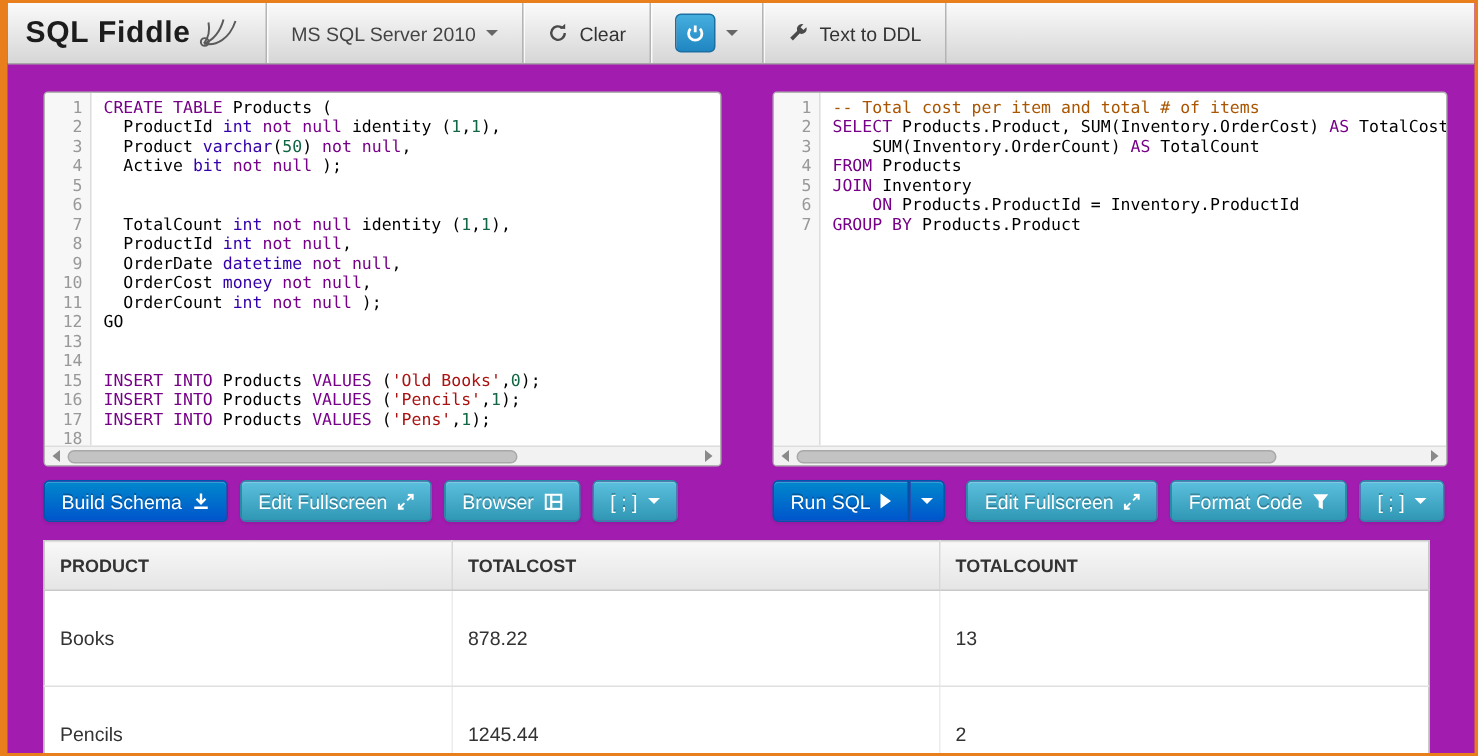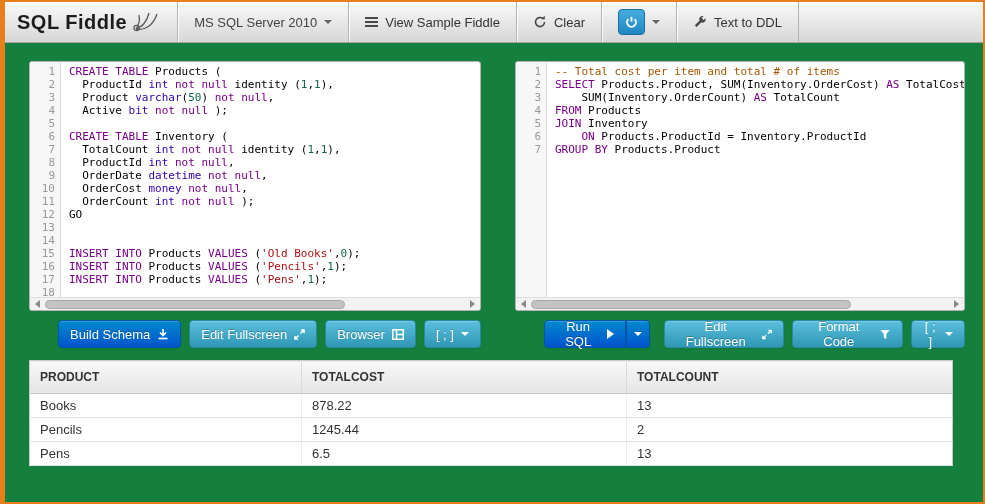--- a/index.html
+++ b/index.html
@@ -1,19 +1,19 @@
 <!DOCTYPE html>
 <html><head>
 <meta charset="utf-8">
 <style>
   * { box-sizing: border-box; margin: 0; padding: 0; }
   body { background: #fff; font-family: "Liberation Sans", sans-serif; }
 
   .page {
-    width: 985px; height: 504px; overflow: hidden; background: #15803d;
+    width: 985px; height: 504px; overflow: hidden; background: #a21caf;
     border: 2px solid #e87f1c; border-left-width: 5px;
   }
 
   
   .header {
     height: 41px; display: flex; align-items: stretch;
     background: linear-gradient(#fafafa, #d6d6d6);
     border-bottom: 1px solid #a6a6a6;
   }
   .logo {
@@ -71,21 +71,21 @@
   .hs-btn { width: 15px; height: 12px; display: flex; align-items: center; justify-content: center; cursor: pointer; }
   .tri-left  { width:0;height:0;border-top:4px solid transparent;border-bottom:4px solid transparent;border-right:5px solid #8a8a8a; }
   .tri-right { width:0;height:0;border-top:4px solid transparent;border-bottom:4px solid transparent;border-left:5px solid #8a8a8a; }
   .hs-thumb { height: 9px; border-radius: 5px; background: #c3c3c3; border: 1px solid #a8a8a8; cursor: pointer; }
   .thumb-left  { width: 300px; }
   .thumb-right { width: 320px; }
 
   
   .btn-row { display: flex; gap: 34px; margin: 9px 18px 0 24px; }
   .btn-col { display: flex; gap: 8px; align-items: center; }
-  .col-left { flex: 0 0 452px; margin-left: 29px; }
+  .col-left { flex: 0 0 452px; }
   .btn {
     display: inline-flex; align-items: center; gap: 7px; height: 28px;
     padding: 0 11px; border-radius: 4px; font-size: 13px; color: #fff;
     text-shadow: 0 -1px 0 rgba(0,0,0,.25); cursor: pointer;
     box-shadow: inset 0 1px 0 rgba(255,255,255,.2), 0 1px 2px rgba(0,0,0,.08);
     font-family: "Liberation Sans", sans-serif;
   }
   .btn.primary { background: linear-gradient(#0088cc, #0055cc); border: 1px solid #0055aa; }
   .btn.info    { background: linear-gradient(#5bc0de, #2f96b4); border: 1px solid #2a89a5; }
   .btn-split { display: inline-flex; margin-right: 6px; }
@@ -96,21 +96,21 @@
   
   .results {
     border-collapse: collapse; margin: 12px 30px 0 24px; width: 924px;
     font-size: 13px; color: #333; border: 1px solid #c9c9c9; background: #fff;
   }
   .results th {
     background: linear-gradient(#f8f8f8, #e5e5e5);
     font-size: 12px; font-weight: bold; text-align: left; color: #333;
     padding: 9px 10px; border-bottom: 1px solid #c9c9c9; border-right: 1px solid #d8d8d8;
   }
-  .results td { padding: 4px 10px; border-bottom: 1px solid #e0e0e0; border-right: 1px solid #ececec; }
+  .results td { padding: 24px 10px; border-bottom: 1px solid #e0e0e0; border-right: 1px solid #ececec; }
   .results th:last-child, .results td:last-child { border-right: none; }
 
   .icn { display: inline-block; }
 </style>
 </head>
 <body>
 
 <div class="page">
 
   <header class="header">
@@ -124,30 +124,20 @@
           <circle cx="5.5" cy="18" r="2.6"></circle>
         </g>
       </svg>
     </div>
 
     <div class="hgroup">
       <span style="color:#444;">MS SQL Server 2010</span>
       <span class="caret-down caret-gray"></span>
     </div>
 
-    <div class="hgroup">
-      <svg class="icn" width="13" height="12" viewBox="0 0 13 12">
-        <g fill="#4a4a4a">
-          <rect x="0" y="1" width="13" height="2"></rect>
-          <rect x="0" y="5" width="13" height="2"></rect>
-          <rect x="0" y="9" width="13" height="2"></rect>
-        </g>
-      </svg>
-      <span>View Sample Fiddle</span>
-    </div>
 
     <div class="hgroup">
       <svg class="icn" width="14" height="14" viewBox="0 0 14 14">
         <path d="M11.5 7a4.5 4.5 0 1 1-1.4-3.2" fill="none" stroke="#4a4a4a" stroke-width="1.6"></path>
         <path d="M11.8 0.8 L11.8 4.4 L8.2 4.0 Z" fill="#4a4a4a"></path>
       </svg>
       <span>Clear</span>
     </div>
 
     <div class="hgroup">
@@ -171,21 +161,21 @@
   <div class="editors">
 
     <div class="panel panel-left">
       <div class="gutter-bg"></div>
       <div class="code" id="left-code">
           <div class="cm-line"><span class="num">1</span><span><span class="tk-k">CREATE TABLE</span><span class="tk-p"> Products (</span></span></div>
           <div class="cm-line"><span class="num">2</span><span><span class="tk-p">  ProductId </span><span class="tk-t">int</span><span class="tk-p"> </span><span class="tk-k">not null</span><span class="tk-p"> identity (</span><span class="tk-n">1</span><span class="tk-p">,</span><span class="tk-n">1</span><span class="tk-p">),</span></span></div>
           <div class="cm-line"><span class="num">3</span><span><span class="tk-p">  Product </span><span class="tk-t">varchar</span><span class="tk-p">(</span><span class="tk-n">50</span><span class="tk-p">) </span><span class="tk-k">not null</span><span class="tk-p">,</span></span></div>
           <div class="cm-line"><span class="num">4</span><span><span class="tk-p">  Active </span><span class="tk-t">bit</span><span class="tk-p"> </span><span class="tk-k">not null</span><span class="tk-p"> );</span></span></div>
           <div class="cm-line"><span class="num">5</span><span></span></div>
-          <div class="cm-line"><span class="num">6</span><span><span class="tk-k">CREATE TABLE</span><span class="tk-p"> Inventory (</span></span></div>
+          <div class="cm-line"><span class="num">6</span></div>
           <div class="cm-line"><span class="num">7</span><span><span class="tk-p">  TotalCount </span><span class="tk-t">int</span><span class="tk-p"> </span><span class="tk-k">not null</span><span class="tk-p"> identity (</span><span class="tk-n">1</span><span class="tk-p">,</span><span class="tk-n">1</span><span class="tk-p">),</span></span></div>
           <div class="cm-line"><span class="num">8</span><span><span class="tk-p">  ProductId </span><span class="tk-t">int</span><span class="tk-p"> </span><span class="tk-k">not null</span><span class="tk-p">,</span></span></div>
           <div class="cm-line"><span class="num">9</span><span><span class="tk-p">  OrderDate </span><span class="tk-t">datetime</span><span class="tk-p"> </span><span class="tk-k">not null</span><span class="tk-p">,</span></span></div>
           <div class="cm-line"><span class="num">10</span><span><span class="tk-p">  OrderCost </span><span class="tk-t">money</span><span class="tk-p"> </span><span class="tk-k">not null</span><span class="tk-p">,</span></span></div>
           <div class="cm-line"><span class="num">11</span><span><span class="tk-p">  OrderCount </span><span class="tk-t">int</span><span class="tk-p"> </span><span class="tk-k">not null</span><span class="tk-p"> );</span></span></div>
           <div class="cm-line"><span class="num">12</span><span><span class="tk-p">GO</span></span></div>
           <div class="cm-line"><span class="num">13</span><span></span></div>
           <div class="cm-line"><span class="num">14</span></div>
           <div class="cm-line"><span class="num">15</span><span><span class="tk-k">INSERT INTO</span><span class="tk-p"> Products </span><span class="tk-k">VALUES</span><span class="tk-p"> (</span><span class="tk-s">'Old Books'</span><span class="tk-p">,</span><span class="tk-n">0</span><span class="tk-p">);</span></span></div>
           <div class="cm-line"><span class="num">16</span><span><span class="tk-k">INSERT INTO</span><span class="tk-p"> Products </span><span class="tk-k">VALUES</span><span class="tk-p"> (</span><span class="tk-s">'Pencils'</span><span class="tk-p">,</span><span class="tk-n">1</span><span class="tk-p">);</span></span></div>

